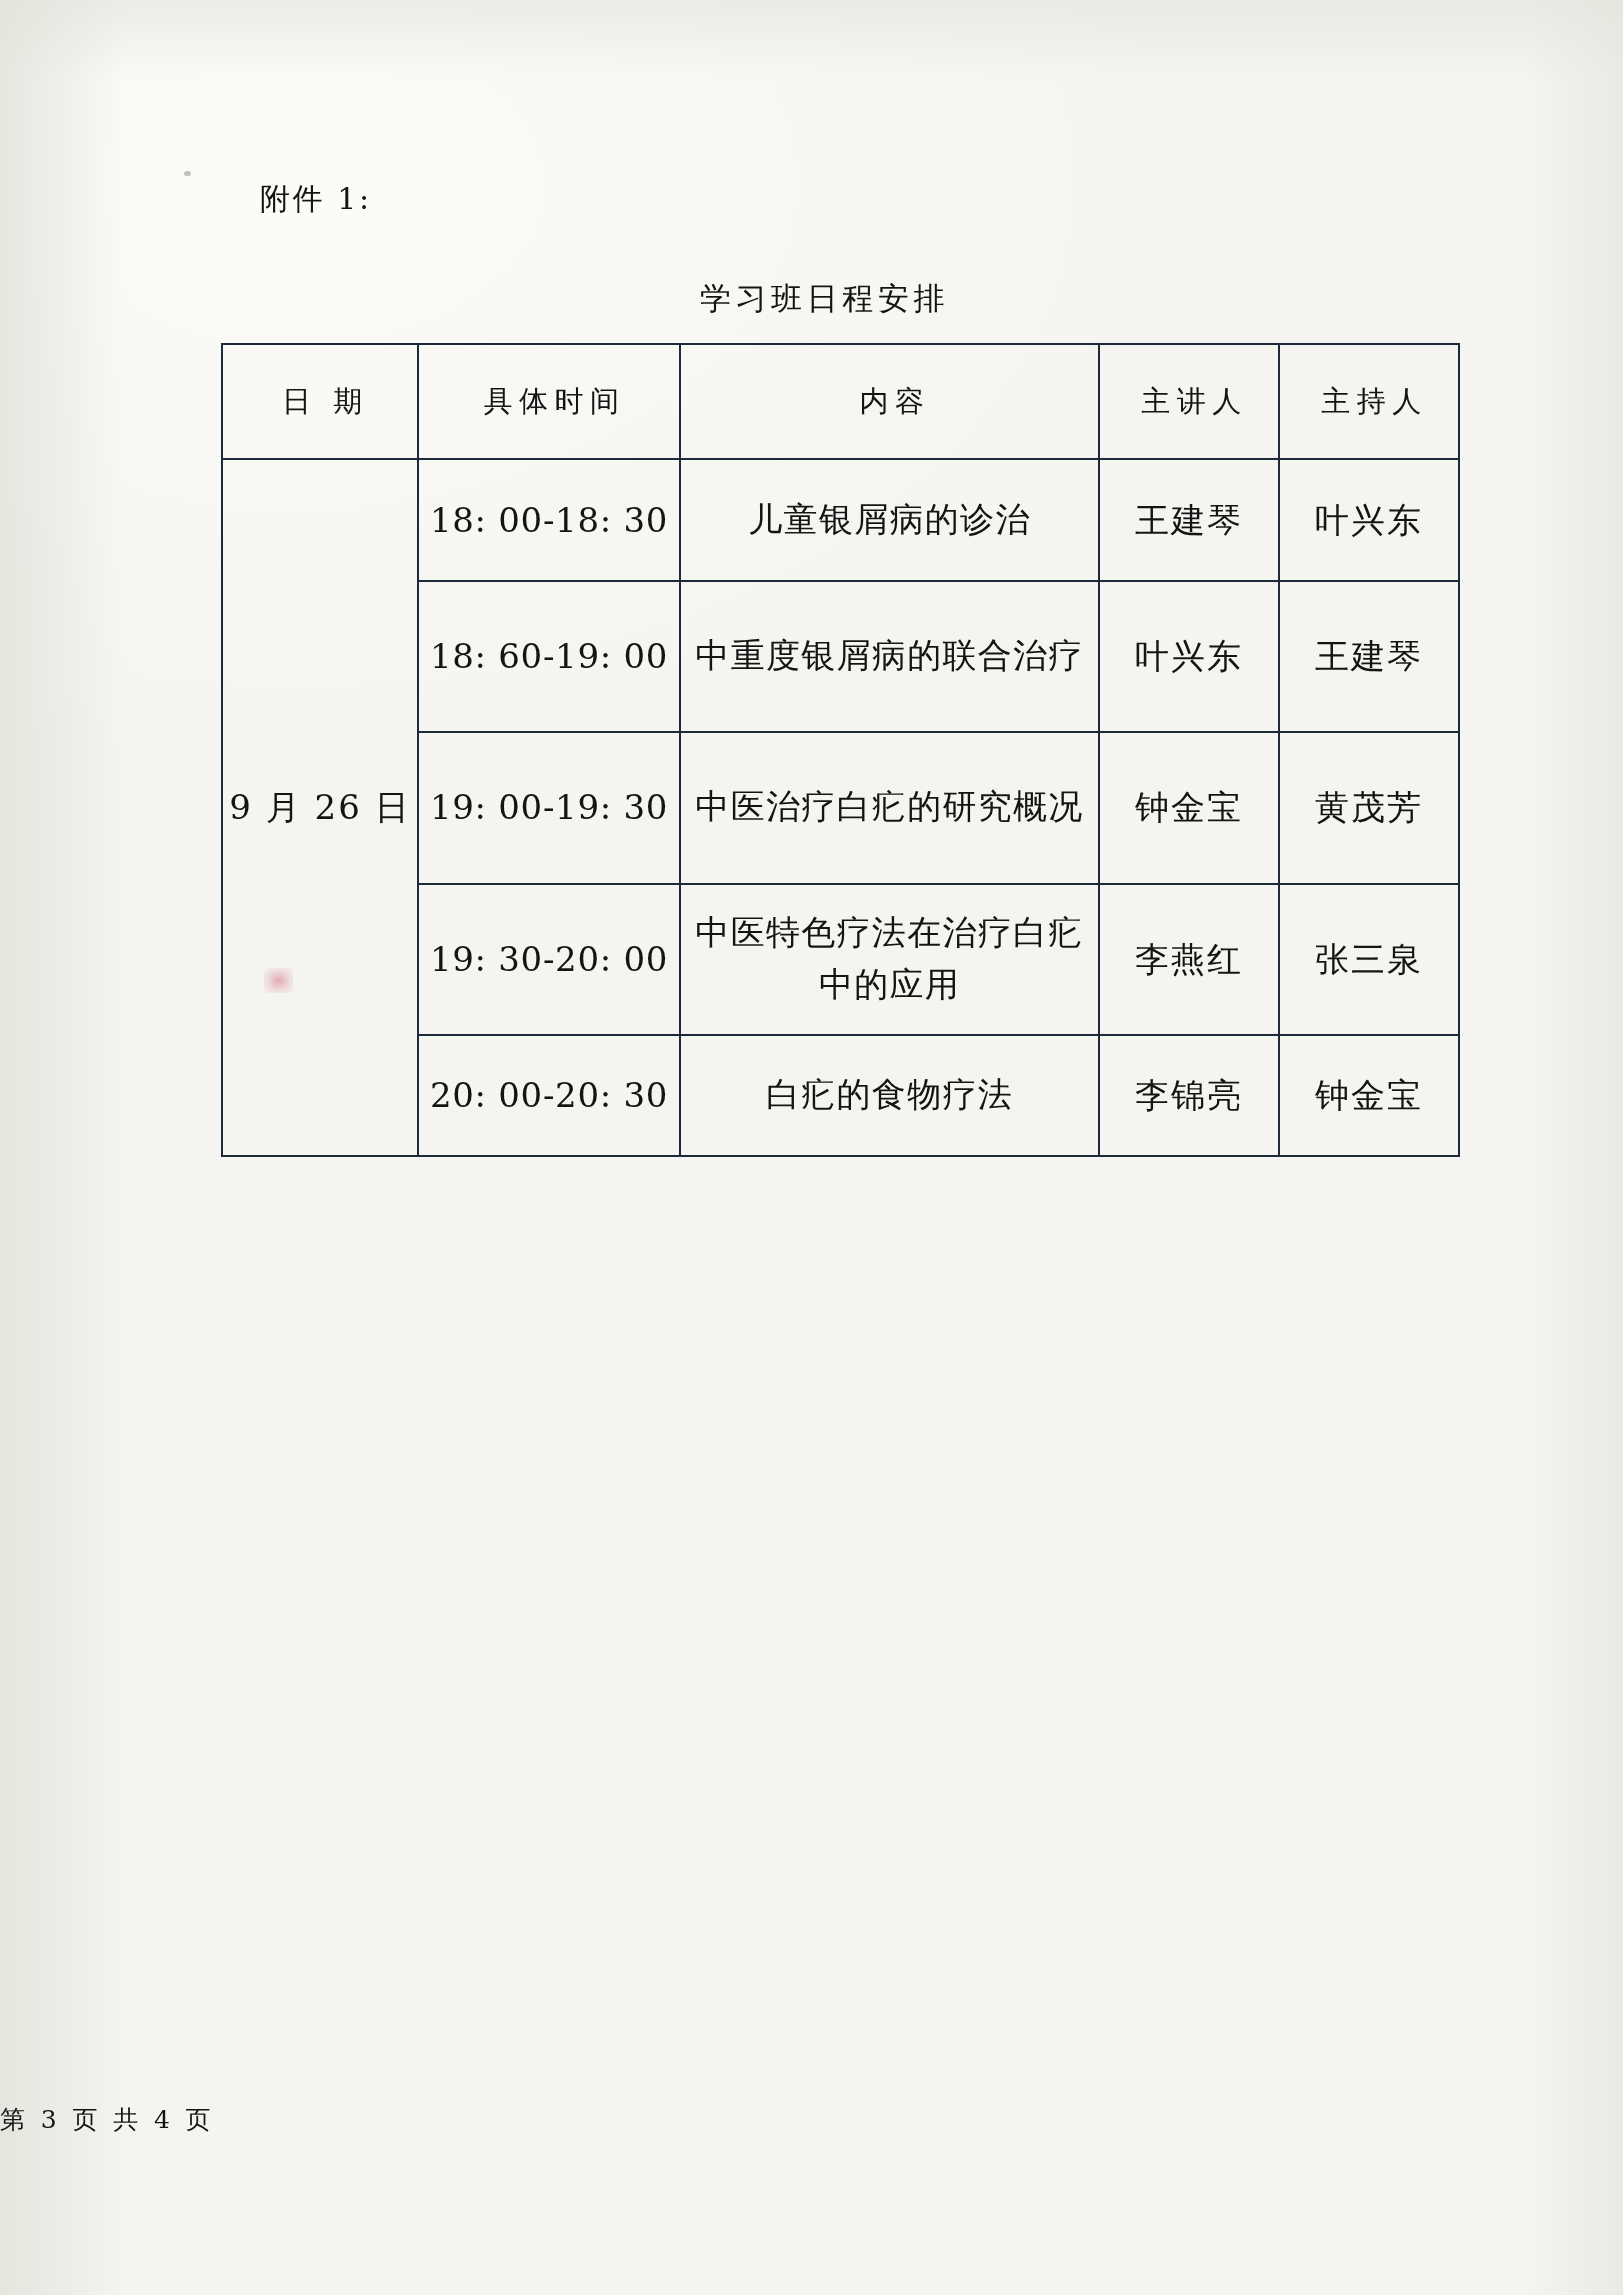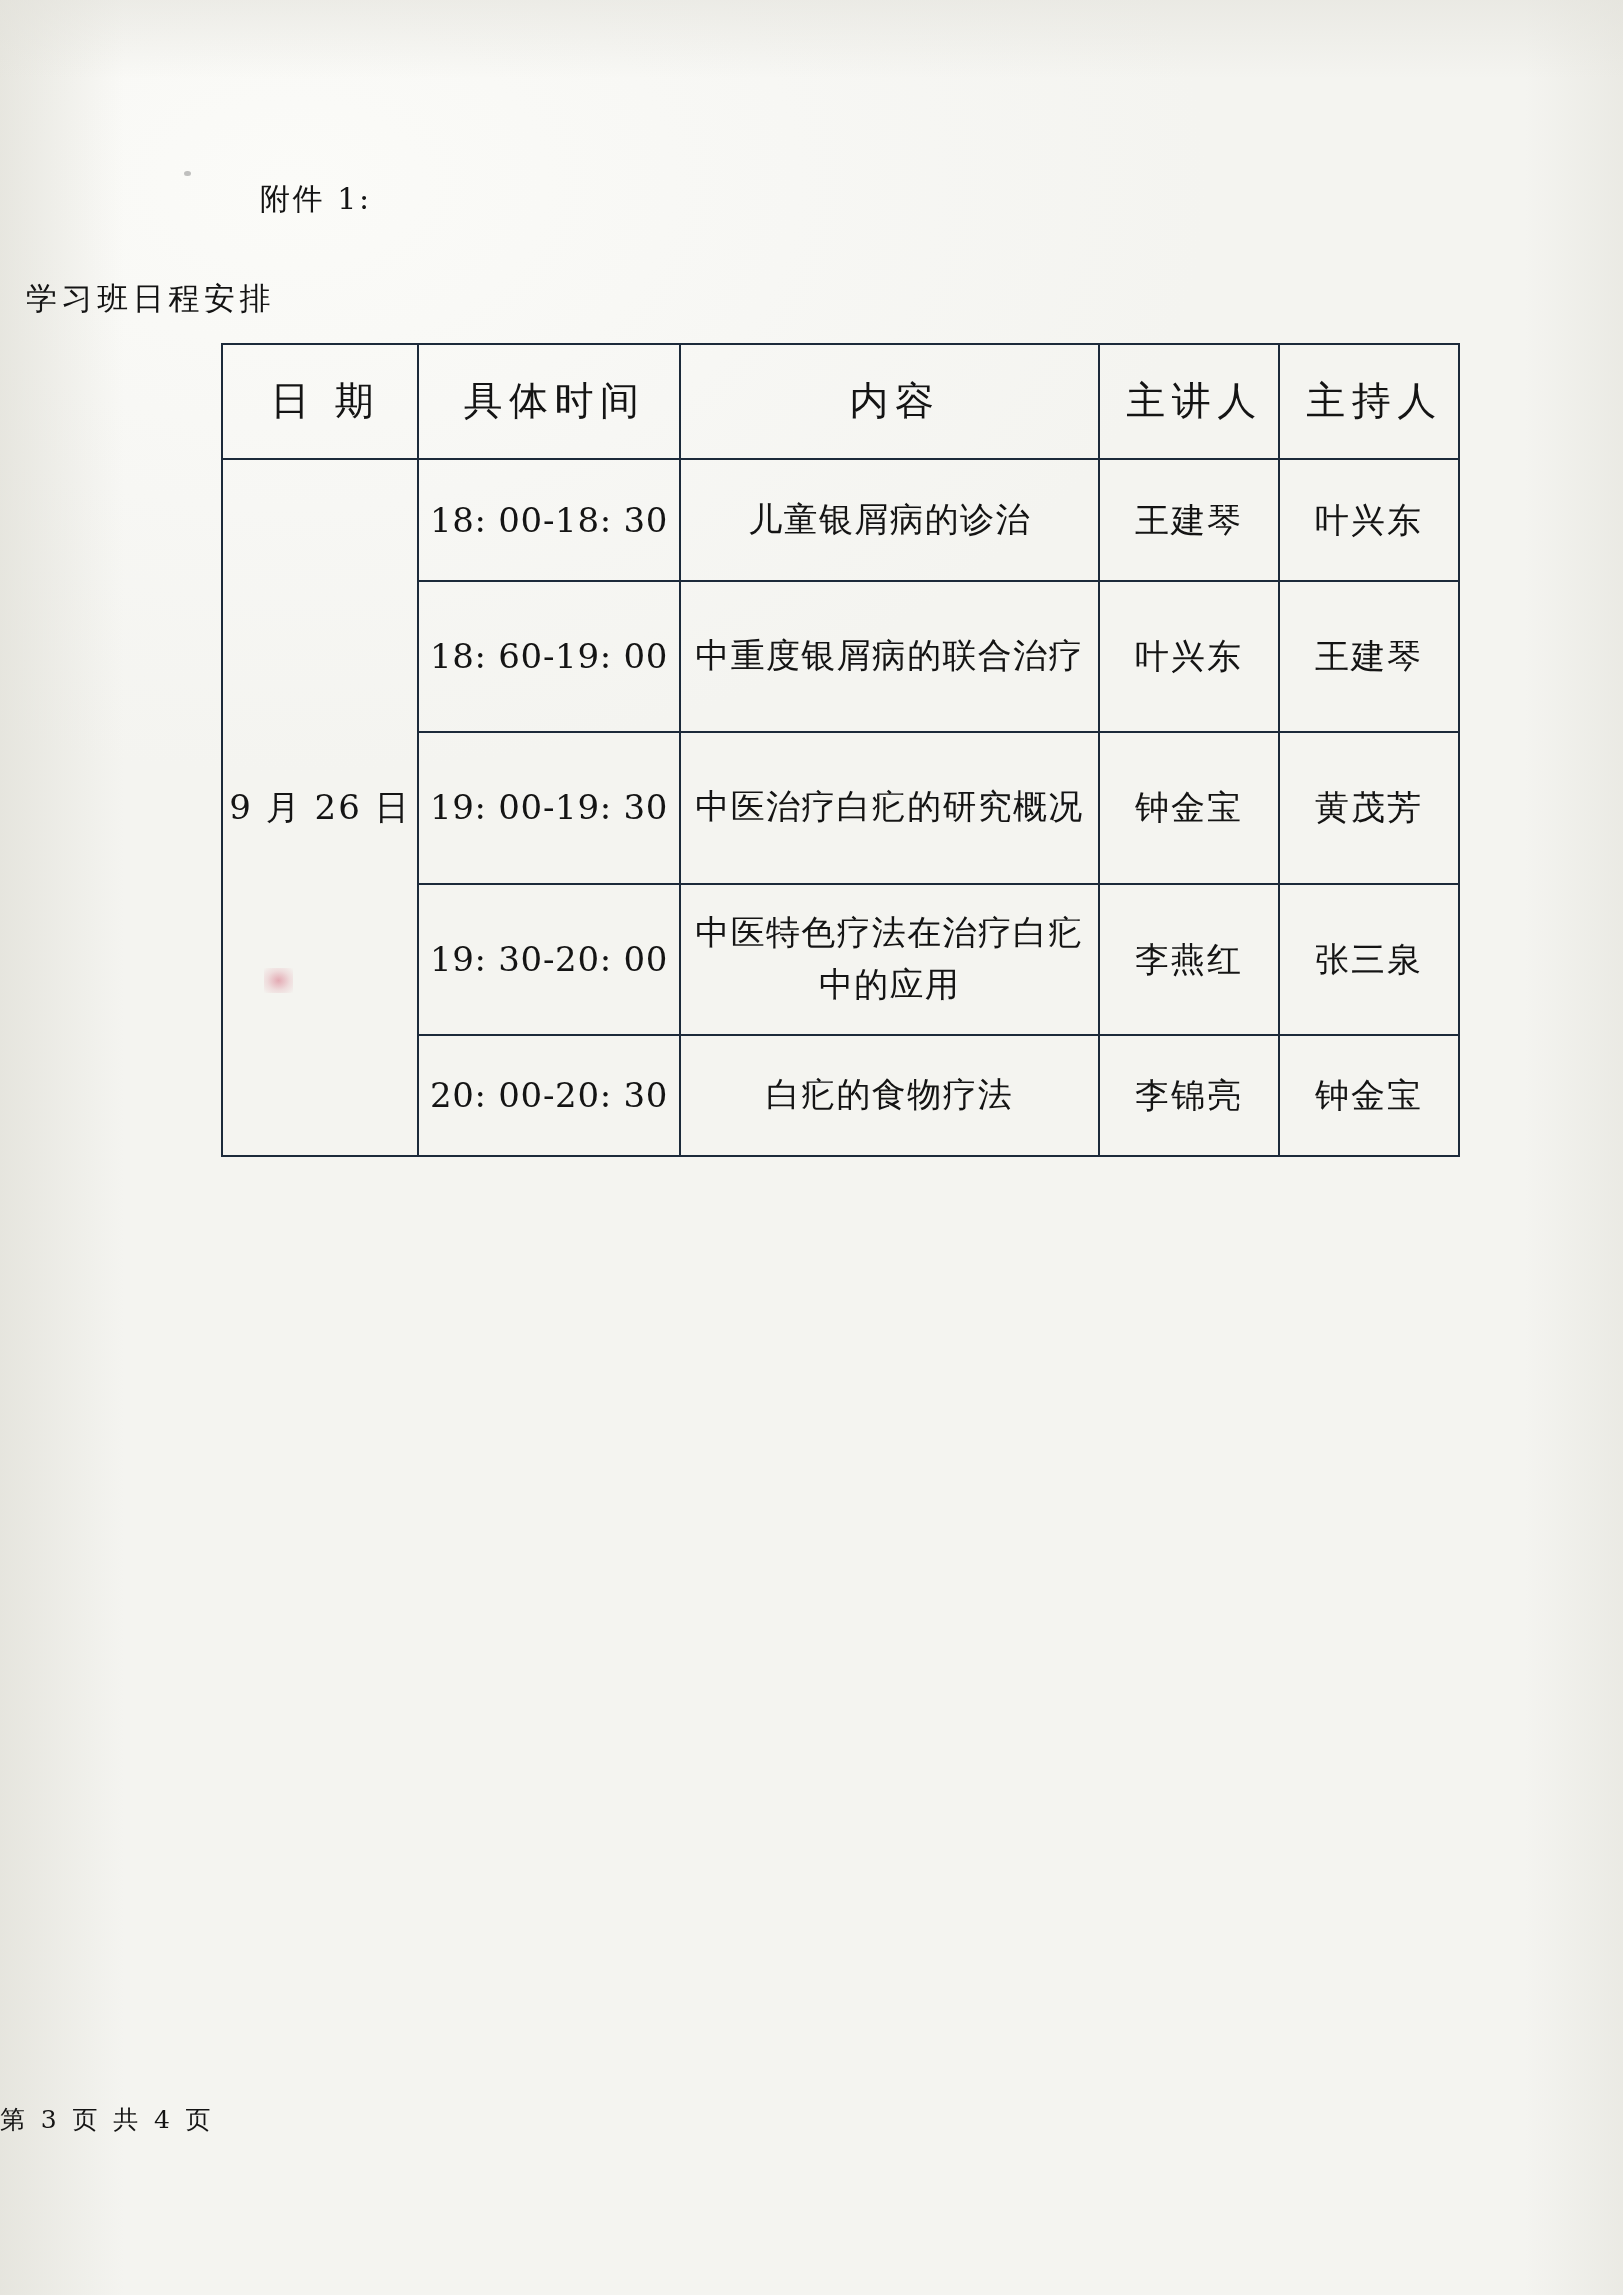--- a/index.html
+++ b/index.html
@@ -54,20 +54,21 @@
     font-size: 30px;
     letter-spacing: 2.6px;
     white-space: nowrap;
   }
 
   .doc-title {
     position: absolute;
     left: 0;
     right: 0;
     top: 278px;
+    text-align: center;
     font-size: 31px;
     letter-spacing: 4.6px;
     padding-left: 26px;
   }
 
   table.schedule {
     position: absolute;
     left: 221px;
     top: 343px;
     width: 1236px;
@@ -78,21 +79,21 @@
   table.schedule td {
     border: 2px solid #1c2a3a;
     text-align: center;
     vertical-align: middle;
     font-size: 34px;
     line-height: 1.55;
     padding: 9.2px 5.2px;
     font-weight: normal;
   }
   table.schedule th {
-    font-size: 39px;
+    font-size: 29px;
     letter-spacing: 6.5px;
     height: 95px;
     padding-left: 16px;
   }
   col.c-date    { width: 196px; }
   col.c-time    { width: 262px; }
   col.c-content { width: 419px; }
   col.c-speaker { width: 180px; }
   col.c-host    { width: 180px; }
 

